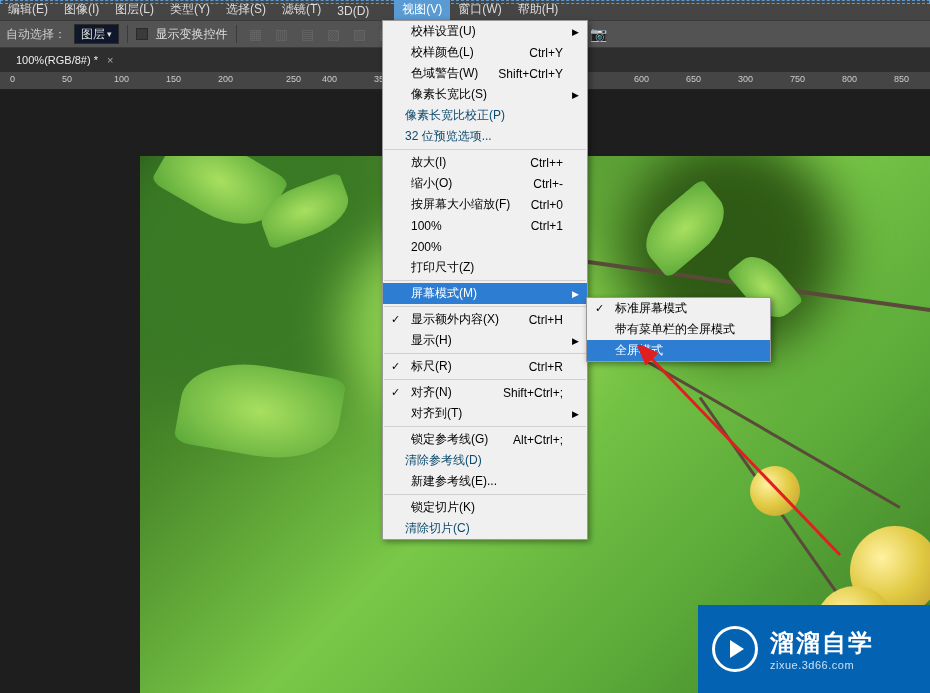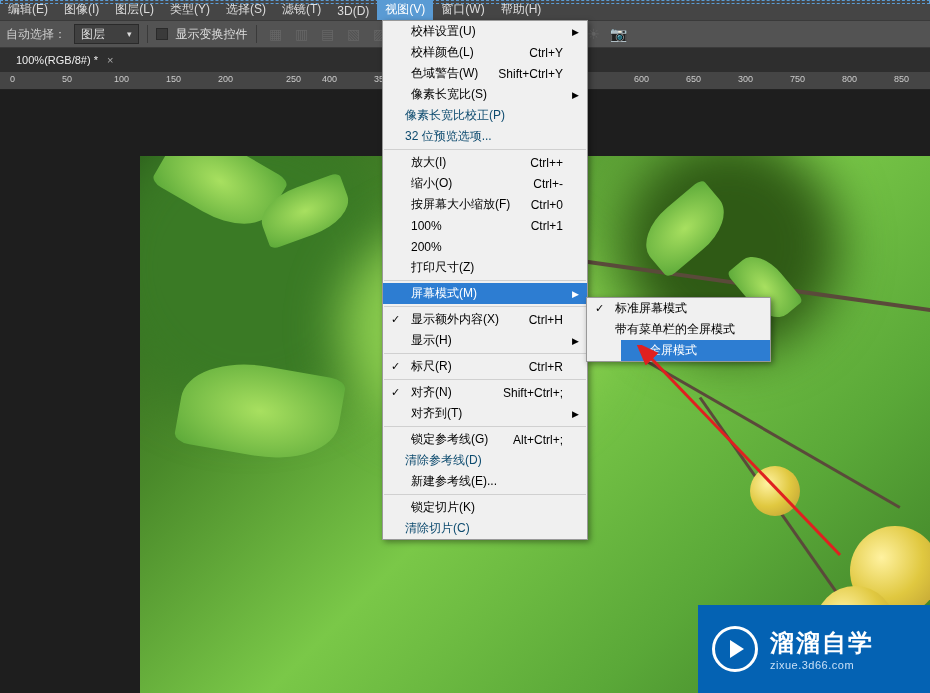--- a/index.html
+++ b/index.html
@@ -2,25 +2,25 @@
 <html><head>
   <meta charset="utf-8">
   <style>
     * { margin: 0; padding: 0; box-sizing: border-box; font-family: "Microsoft YaHei", sans-serif; }
     body { background: #2a2a2a; width: 930px; height: 693px; overflow: hidden; position: relative; }
     
     .selection-border { border: 1px dashed #5a9bd4; position: absolute; top: 0; left: 0; right: 0; height: 4px; }
     
     .menubar { display: flex; height: 20px; background: #454545; color: #ddd; font-size: 12px; align-items: flex-end; padding-left: 0; }
     .menu-item { padding: 2px 8px; cursor: default; }
-    .menu-item.active { background: #5a9bd4; color: #fff; }
+    .menu-item.active { background: #5a9bd4; color: #fff; margin-left: 17px; }
     
     .toolbar { display: flex; height: 28px; background: #535353; color: #ddd; font-size: 12px; align-items: center; padding: 0 6px; gap: 8px; border-top: 1px solid #3a3a3a; border-bottom: 1px solid #3a3a3a; }
     .toolbar-label { color: #ccc; }
-    .toolbar-select { display: inline-flex; align-items: center; background: #404040; border: 1px solid #2a2a2a; padding: 1px 6px; height: 20px; color: #ddd; gap: 22px; }
+    .toolbar-select { display: inline-flex; align-items: center; background: #0f172a; border: 1px solid #2a2a2a; padding: 1px 6px; height: 20px; color: #ddd; gap: 2px; }
     .toolbar-select .caret { font-size: 9px; }
     .toolbar-divider { width: 1px; height: 18px; background: #3a3a3a; }
     .toolbar-cb { display: inline-flex; align-items: center; gap: 8px; }
     .cb-box { width: 12px; height: 12px; border: 1px solid #2a2a2a; background: #3a3a3a; }
     .toolbar-iconset { display: flex; gap: 4px; }
     .ticon { width: 22px; height: 22px; display: flex; align-items: center; justify-content: center; color: #666; font-size: 14px; }
     .mode-label { margin-left: 20px; color: #ccc; }
     
     .tabbar { height: 24px; background: #2e2e2e; display: flex; align-items: center; padding-left: 6px; }
     .doc-tab { color: #eee; font-size: 11px; padding: 4px 10px; background: #2e2e2e; }
@@ -40,21 +40,21 @@
     .dropdown-menu .mi { display: flex; align-items: center; height: 21px; padding: 0 24px 0 28px; position: relative; color: #000; }
     .dropdown-menu .mi.disabled { color: #0c4a6e; padding-left: 22px; }
     .dropdown-menu .mi.highlight { background: #2d7dd2; color: #fff; }
     .dropdown-menu .sep { height: 1px; background: #d0d0d0; margin: 2px 1px; }
     .dropdown-menu .sc { margin-left: auto; }
     .dropdown-menu .arrow { position: absolute; right: 8px; font-size: 9px; }
     .dropdown-menu .check { position: absolute; left: 8px; font-size: 11px; }
     
     .submenu { position: absolute; left: 586px; top: 297px; width: 185px; background: #f0f0f0; border: 1px solid #999; box-shadow: 2px 2px 6px rgba(0,0,0,0.4); font-size: 12px; z-index: 11; }
     .submenu .mi { display: flex; align-items: center; height: 21px; padding: 0 18px 0 28px; position: relative; color: #000; }
-    .submenu .mi.highlight { background: #2d7dd2; color: #fff; margin-left: 34px; }
+    .submenu .mi.highlight { background: #2d7dd2; color: #fff; }
     .submenu .check { position: absolute; left: 8px; font-size: 11px; }
     
     .arrow-annotation { position: absolute; z-index: 12; }
     
     .watermark { position: absolute; right: 0; bottom: 0; width: 232px; height: 88px; background: #0462b3; display: flex; align-items: center; padding: 0 14px; gap: 12px; z-index: 15; }
     .wm-icon { width: 46px; height: 46px; border: 3px solid #fff; border-radius: 50%; display: flex; align-items: center; justify-content: center; }
     .wm-tri { width: 0; height: 0; border-left: 14px solid #fff; border-top: 9px solid transparent; border-bottom: 9px solid transparent; margin-left: 4px; }
     .wm-text .zh { color: #fff; font-size: 24px; font-weight: bold; letter-spacing: 2px; }
     .wm-text .en { color: #c8e0f7; font-size: 11px; letter-spacing: 0.5px; }
   </style>

